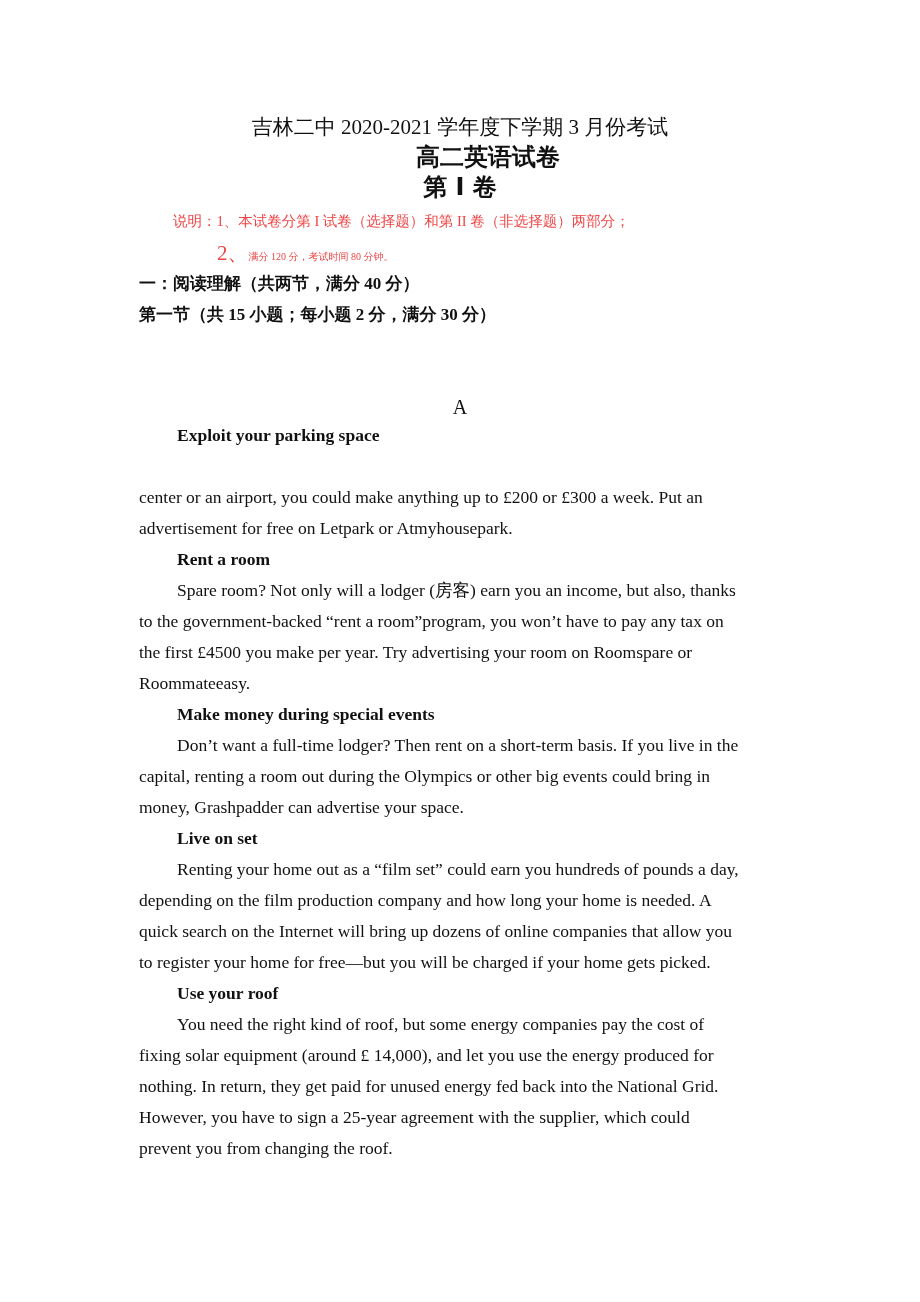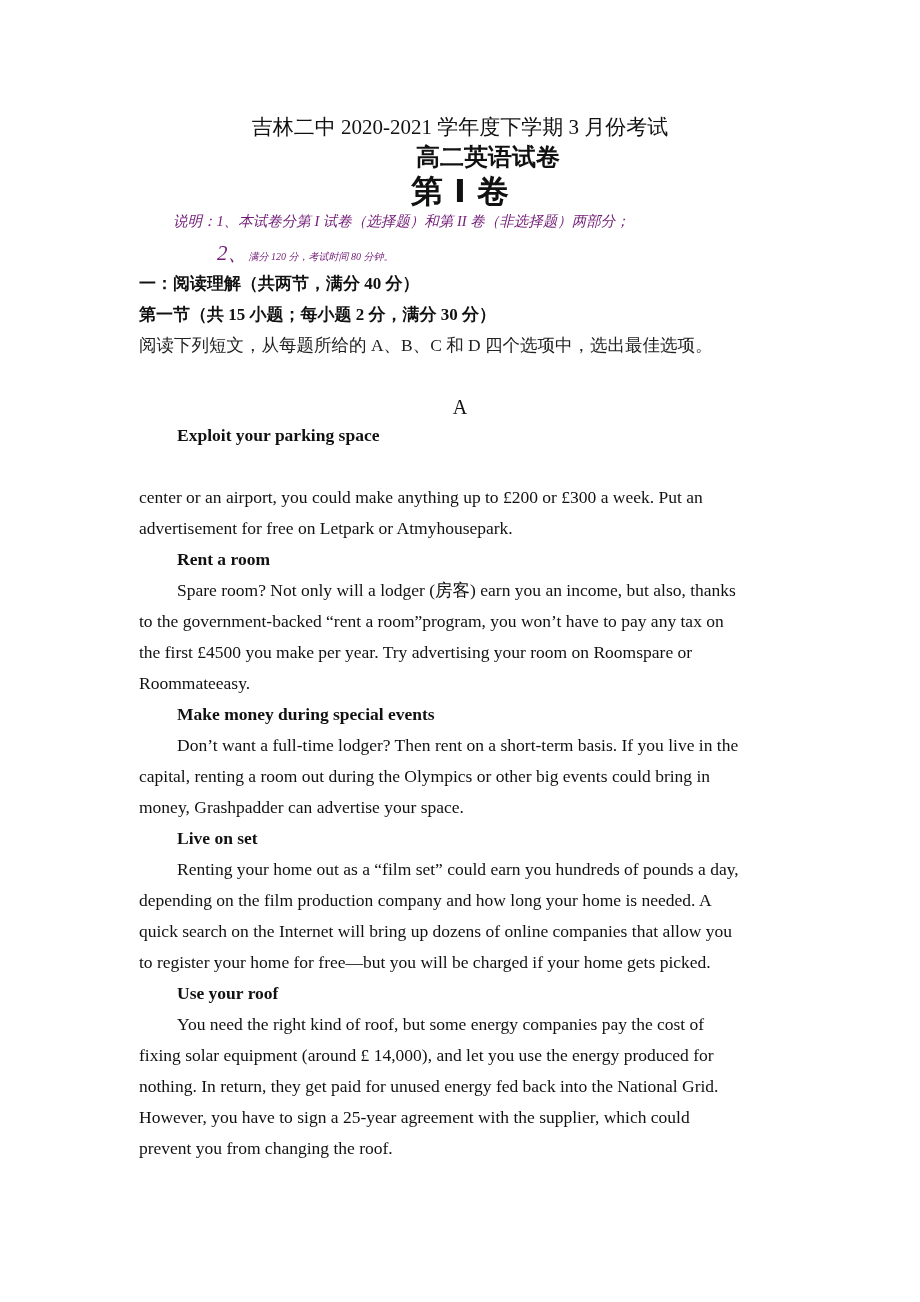--- a/index.html
+++ b/index.html
@@ -37,29 +37,28 @@
       letter-spacing: 0px;
     }
     .paper-title {
       font-size: 24px;
       top: 145px;
       font-family: "DejaVu Sans", "Liberation Sans", sans-serif;
       font-weight: bold;
       margin-left: 28px;
     }
     .volume-title {
-      font-size: 32px;
+      font-size: 24px;
       top: 175px;
       font-family: "DejaVu Sans", "Liberation Sans", sans-serif;
       font-weight: bold;
     }
     .note {
       font-size: 14.5px;
-      color: #701a75;
-      font-style: italic;
+      color: #ef4444;
     }
     .note-1 { left: 173px; top: 214px; }
     .note-2 { left: 217px; top: 243px; }
     .note-2 .num { font-size: 21px; }
     .note-2 .rest { font-size: 10px; }
     .section-head {
       font-size: 17px;
       font-weight: bold;
       left: 139px;
     }
@@ -97,21 +96,20 @@
   <div class="line center paper-title">高二英语试卷</div>
   <div class="line center volume-title">第 I 卷</div>
 
   <div class="line note note-1">说明：1、本试卷分第 I 试卷（选择题）和第 II 卷（非选择题）两部分；</div>
   <div class="line note note-2">
     <span class="num">2、</span><span class="rest">满分 120 分，考试时间  80 分钟。</span>
   </div>
 
   <div class="line section-head sec-1">一：阅读理解（共两节，满分 40 分）</div>
   <div class="line section-head sec-2">第一节（共 15 小题；每小题 2 分，满分 30 分）</div>
-  <div class="line instruction">阅读下列短文，从每题所给的 A、B、C 和 D 四个选项中，选出最佳选项。</div>
 
   <div class="line center passage-label">A</div>
 
   <div class="line heading" style="top:427px">Exploit your parking space</div>
   <div class="line body-line" style="top:489px">center or an airport, you could make anything up to £200 or £300 a week. Put an</div>
   <div class="line body-line" style="top:520px">advertisement for free on Letpark or Atmyhousepark.</div>
 
   <div class="line heading" style="top:551px">Rent a room</div>
   <div class="line body-line indent" style="top:582px">Spare room? Not only will a lodger (房客) earn you an income, but also, thanks</div>
   <div class="line body-line" style="top:613px">to the government-backed “rent a room”program, you won’t have to pay any tax on</div>

